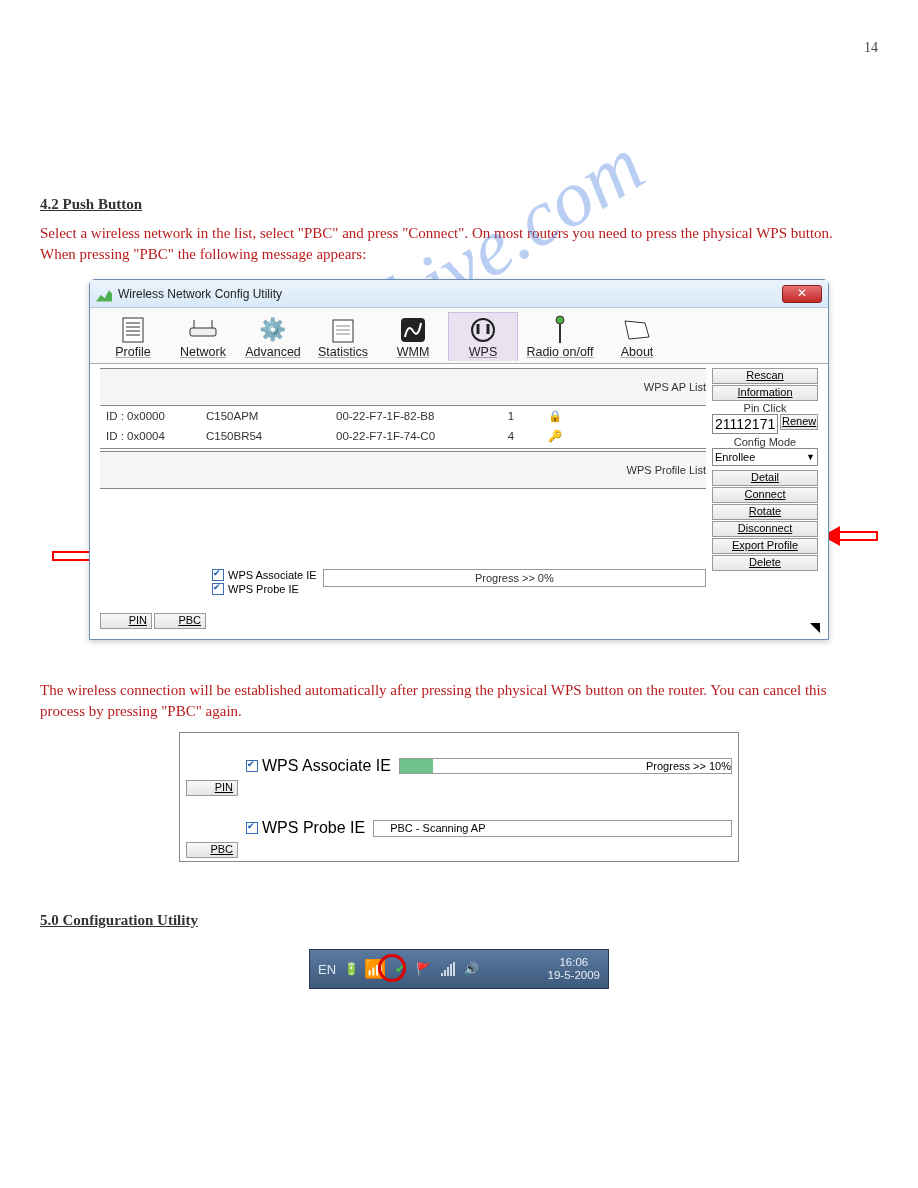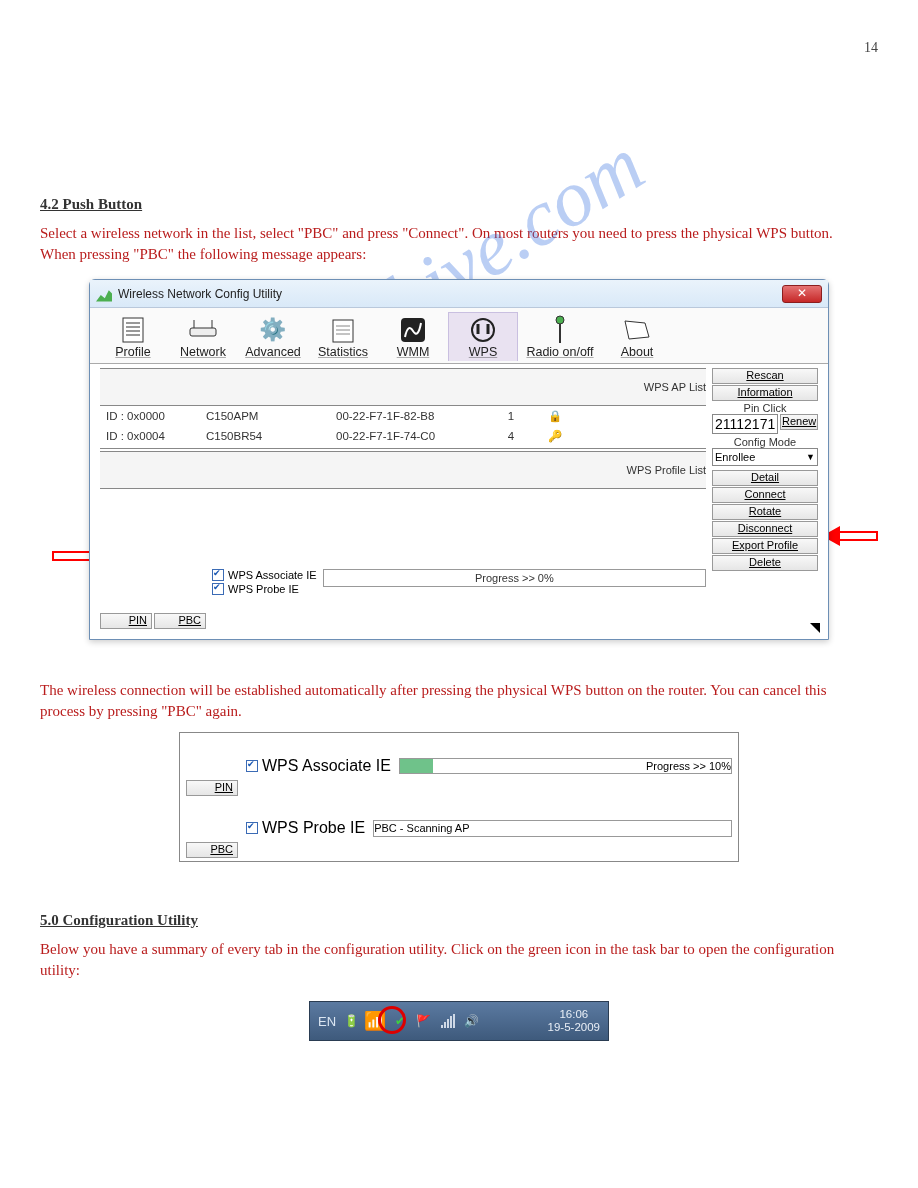--- a/index.html
+++ b/index.html
@@ -63,21 +63,21 @@
   .arrow-right { position:absolute; width:60px; height:18px;}
   .arrow-right .shaft { position:absolute; right:0; top:4px; width:40px; height:10px; border:2px solid red; background:#fff;}
   .arrow-right .head { position:absolute; right:38px; top:-1px; width:0;height:0; border-right:18px solid red; border-top:10px solid transparent; border-bottom:10px solid transparent;}
 
   
   .snippet { width: 560px; border:1px solid #888; margin: 40px auto 0 auto; background:#fff; padding:3px 6px 3px 6px;}
   .snip-top { display:flex; align-items:center; gap:8px;}
   .snip-prog { flex:1; border:1px solid #999; height:16px; position:relative; font-size:11px; display:flex; align-items:center; justify-content:flex-end;padding-left:17px;}
   .snip-prog .fill { position:absolute; left:0; top:0; bottom:0; width:10%; background:#6fc28a;}
   .snip-bottom { display:flex; align-items:center; gap:8px; margin-top:2px;}
-  .snip-status { flex:1; border:1px solid #999; height:17px; font-size:11px; display:flex; align-items:center; padding-left:0;}
+  .snip-status { flex:1; border:1px solid #999; height:17px; font-size:11px; display:flex; align-items:center; padding-left:16px;}
 
   
   .taskbar { width: 300px; height:40px; margin: 120px auto 0 auto; background: linear-gradient(#5b7aa1,#3e5a7c); border:1px solid #2a3c52; display:flex; align-items:center; padding: 0 8px; color:#e8eef6; font-size:12px; gap:8px; position:relative;}
   .taskbar .lang { font-size:13px; color:#dbe6f2;text-align:right;}
   .taskbar .tray-icon { width:16px; height:16px; display:flex; align-items:center; justify-content:center;}
   .taskbar .clock { margin-left:auto; text-align:center; font-size:11.5px; line-height:1.15;}
   .redcircle { position:absolute; width:28px;height:28px; border:3px solid #d00; border-radius:50%; left:68px; top:4px;}
   .sigbars { display:flex; align-items:flex-end; gap:1px; height:14px;}
   .sigbars span{ width:2px; background:#cfd9e6;}
 
@@ -280,21 +280,20 @@
     </div>
     <label class="chk">
           <span class="chkbox"></span>
           <span>WPS Probe IE</span>
         </label>
     <div class="snip-status">PBC - Scanning AP</div>
   </div>
 </div>
 
 <div class="section-title" style="margin-top:50px;">5.0 Configuration Utility</div>
-<div class="body-text">Below you have a summary of every tab in the configuration utility. Click on the green icon in the task bar to open the configuration utility:</div>
 
 <div class="taskbar" style="margin-top:20px;">
   <span class="lang">EN</span>
   <span class="tray-icon">🔋</span>
   <span class="tray-icon" style="color:#3fcf3f;font-size:18px;">📶</span>
   <span class="tray-icon" style="color:#3fcf3f;">✔</span>
   <span class="tray-icon">🚩</span>
   <span class="tray-icon">
     <span class="sigbars">
           <span style="height:3px"></span>

